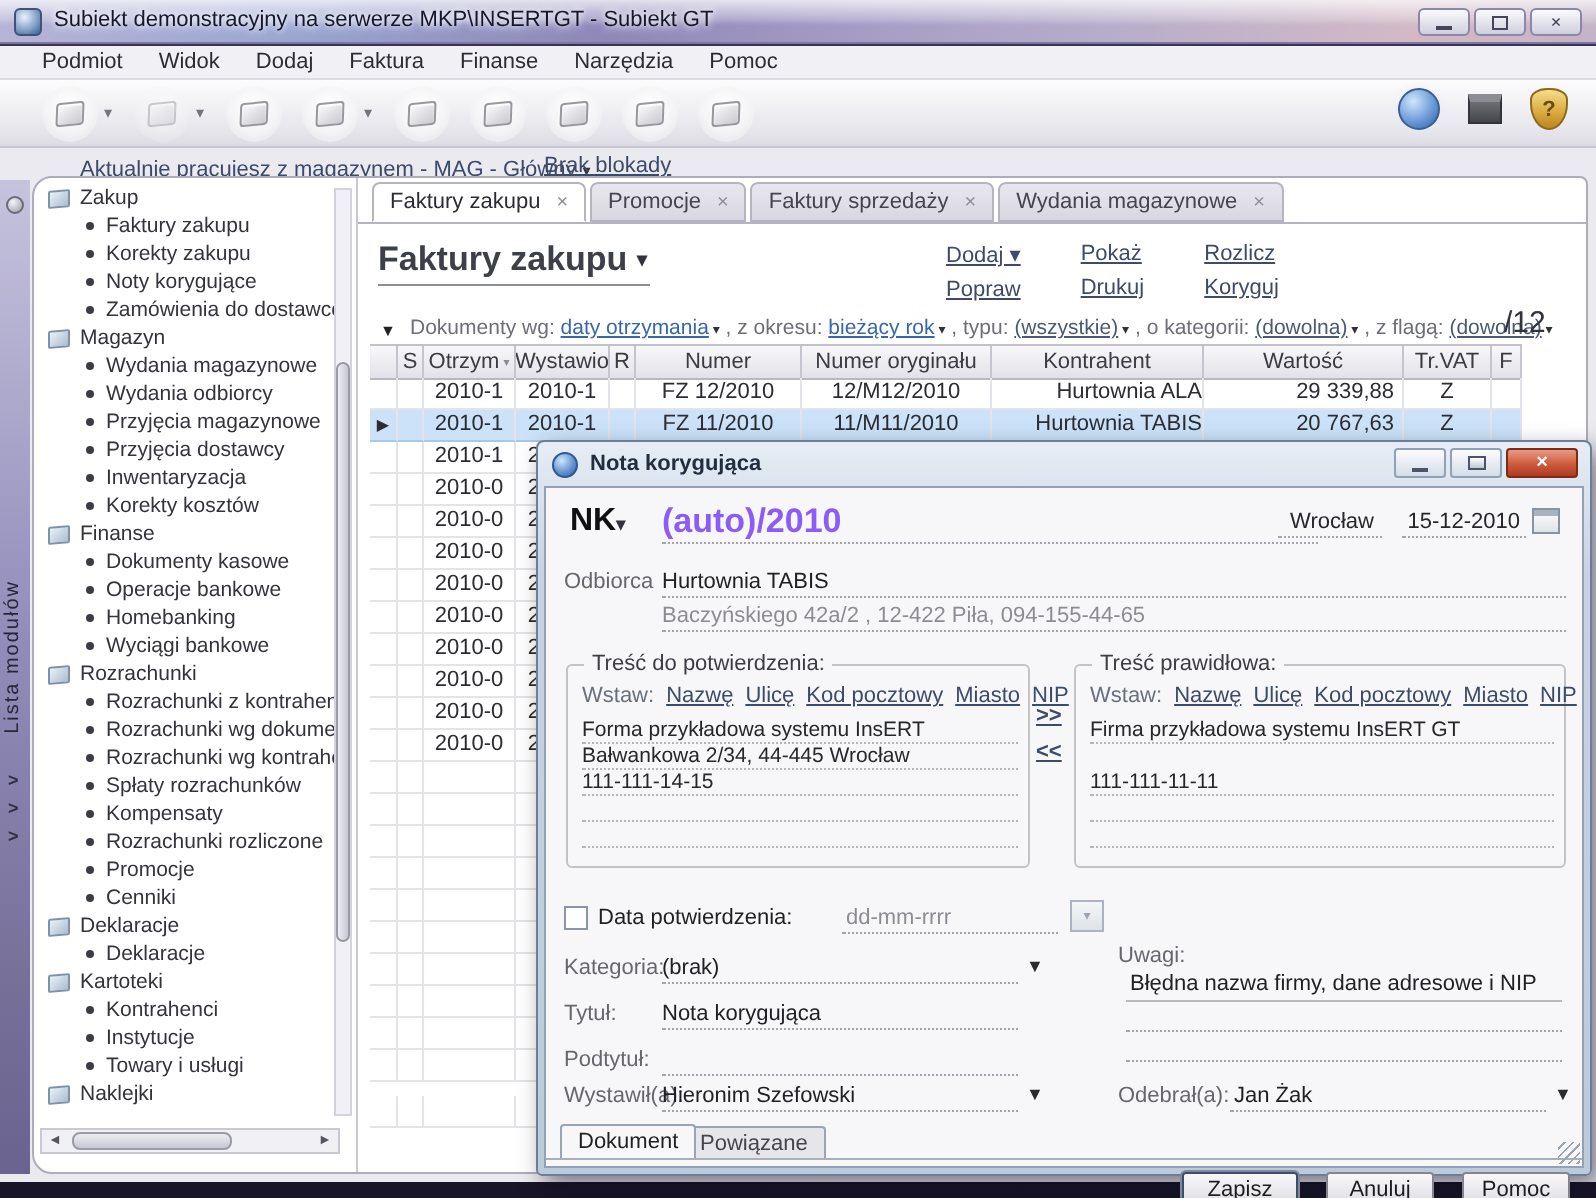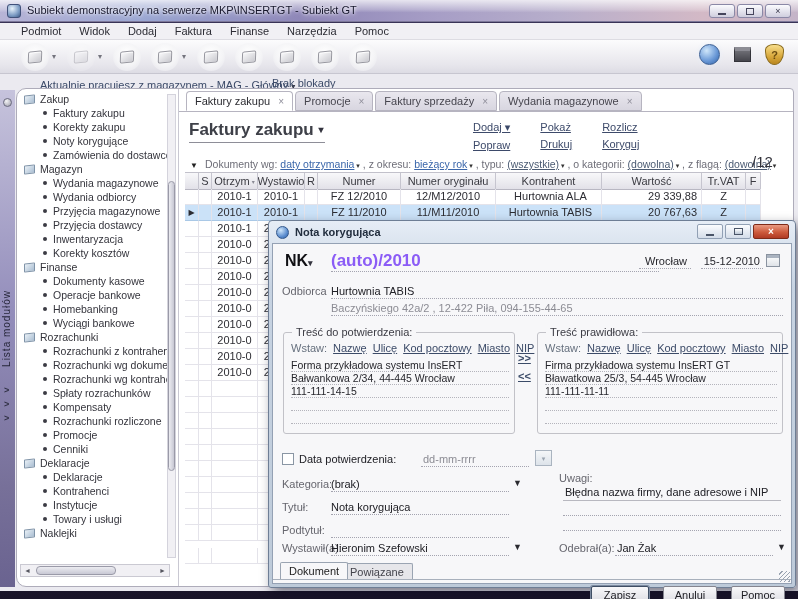--- a/index.html
+++ b/index.html
@@ -117,21 +117,21 @@
   .t-grid { display:grid; grid-template-columns:14px 13px 46px 47px 13px 83px 95px 106px 100px 44px 15px; }
   .t-head { position:absolute; left:185px; top:172px; width:576px; height:17px;
     background:linear-gradient(180deg,#f8f8fa,#e2e1e8); border-top:1px solid #c2c1cb; }
   .t-head .t-c { border-right:1px solid #c6c5cf; border-bottom:1px solid #b8b7c2; color:#3b3b42;
     display:flex; align-items:center; justify-content:center; height:17px; overflow:hidden; gap:2px;}
   .t-body { position:absolute; left:185px; top:189px; width:576px; }
   .t-row { height:16px; }
   .t-row .t-c { border-right:1px solid #e4e3ea; border-bottom:1px solid #e4e3ea; height:16px; line-height:15px;
     overflow:hidden; white-space:nowrap; color:#2c2c32; }
   .t-row.sel .t-c { background:#cbe2f8; border-bottom-color:#a9c8e6; }
-  .ca { text-align:center; } .la { text-align:center; padding-left:4px; } .ra { text-align:right; padding-right:4px; }
+  .ca { text-align:center; } .la { text-align:right; padding-left:4px; } .ra { text-align:right; padding-right:4px; }
   .marker { text-align:center; font-size:8px; color:#1f1f26; }
   .t-pinned { position:absolute; left:185px; top:548px; width:576px; }
   .sort-ico { font-size:6px; color:#8a8a94; }
 
   
   .dialog { position:absolute; left:268px; top:220px; width:528px; height:368px; z-index:10;
     background:linear-gradient(180deg,#e6edf6,#c7d3e2 18%,#bdcad9); border:1px solid #6e7e95; border-radius:4px 4px 3px 3px;
     box-shadow:4px 5px 12px rgba(10,10,30,.5); }
   .dlg-titlebar { position:absolute; left:0; top:0; width:100%; height:22px; display:flex; align-items:center; padding-left:7px; }
   .dlg-icon { width:13px; height:13px; border-radius:50%;
@@ -378,20 +378,24 @@
       </div>
       <div class="tree-row">
         <div class="grp-icon"></div>
         <span class="tree-group">Deklaracje</span>
       </div>
       <div class="tree-row">
         <div class="tree-bullet"></div>
         <span class="tree-item">Deklaracje</span>
       </div>
       <div class="tree-row">
+        <div class="grp-icon"></div>
+        <span class="tree-group">Kartoteki</span>
+      </div>
+      <div class="tree-row">
         <div class="tree-bullet"></div>
         <span class="tree-item">Kontrahenci</span>
       </div>
       <div class="tree-row">
         <div class="tree-bullet"></div>
         <span class="tree-item">Instytucje</span>
       </div>
       <div class="tree-row">
         <div class="tree-bullet"></div>
         <span class="tree-item">Towary i usługi</span>
@@ -821,21 +825,20 @@
         <span class="gbox-title">Treść prawidłowa:</span>
         <div class="wstaw">
             <span class="lbl">Wstaw:</span>
             <span class="lnk">Nazwę</span>
             <span class="lnk">Ulicę</span>
             <span class="lnk">Kod pocztowy</span>
             <span class="lnk">Miasto</span>
             <span class="lnk">NIP</span>
           </div>
         <div class="box-line" style="top:26px;width:232px">Firma przykładowa systemu InsERT GT</div>
-        <div class="box-line" style="top:39px;width:232px">Bławatkowa 25/3, 54-445 Wrocław</div>
         <div class="box-line" style="top:52px;width:232px">111-111-11-11</div>
         <div class="box-line" style="top:65px;width:232px"></div>
         <div class="box-line" style="top:78px;width:232px"></div>
       </div>
 
       <div class="chk"></div>
       <span class="fld-value" style="left:26px;top:209px">Data potwierdzenia:</span>
       <span class="fld-gray" style="left:150px;top:209px">dd-mm-rrrr</span>
       <div class="dotline" style="left:148px;top:222px;width:108px"></div>
       <div class="dd-btn">▾</div>

